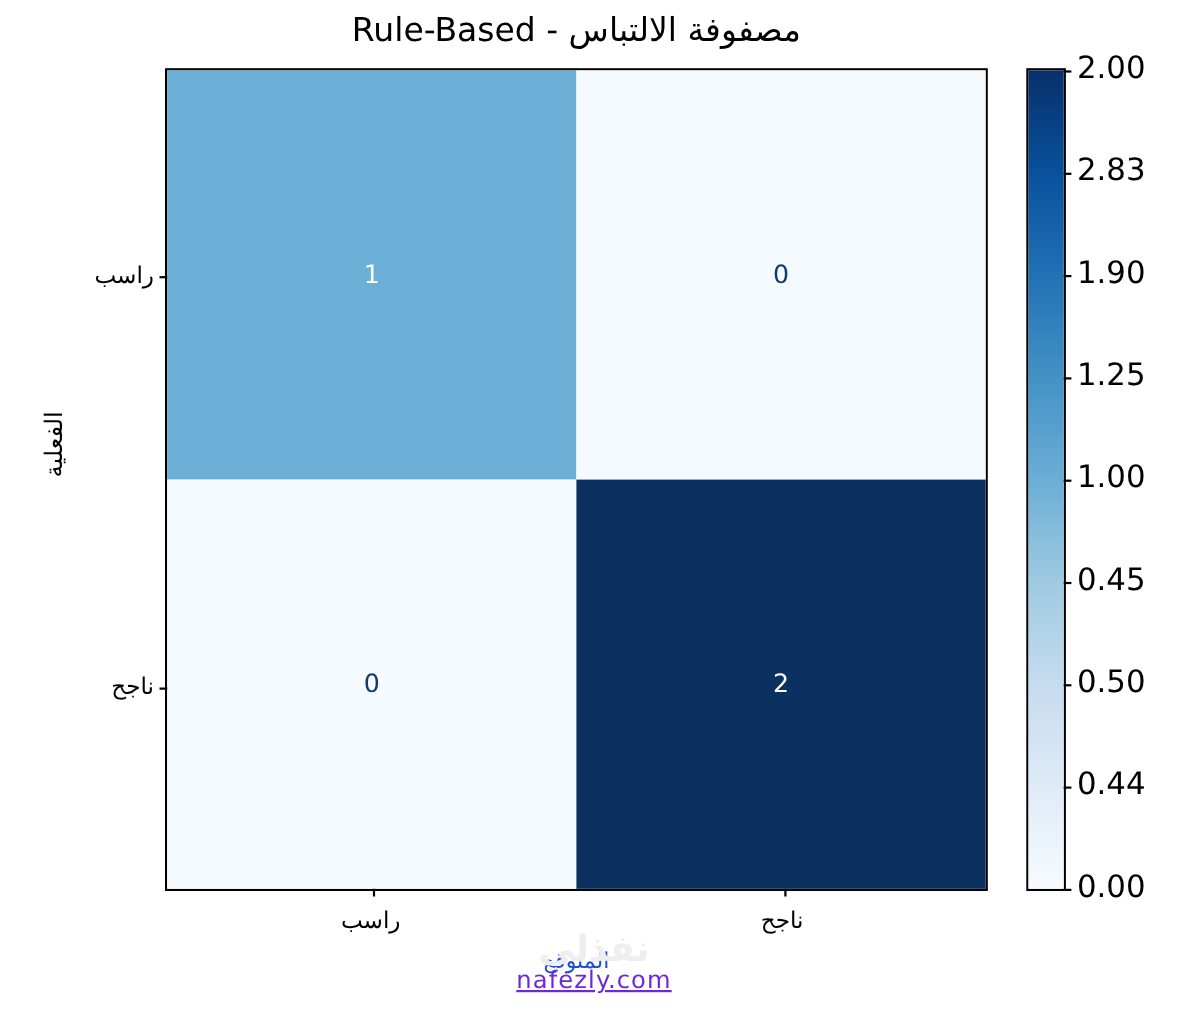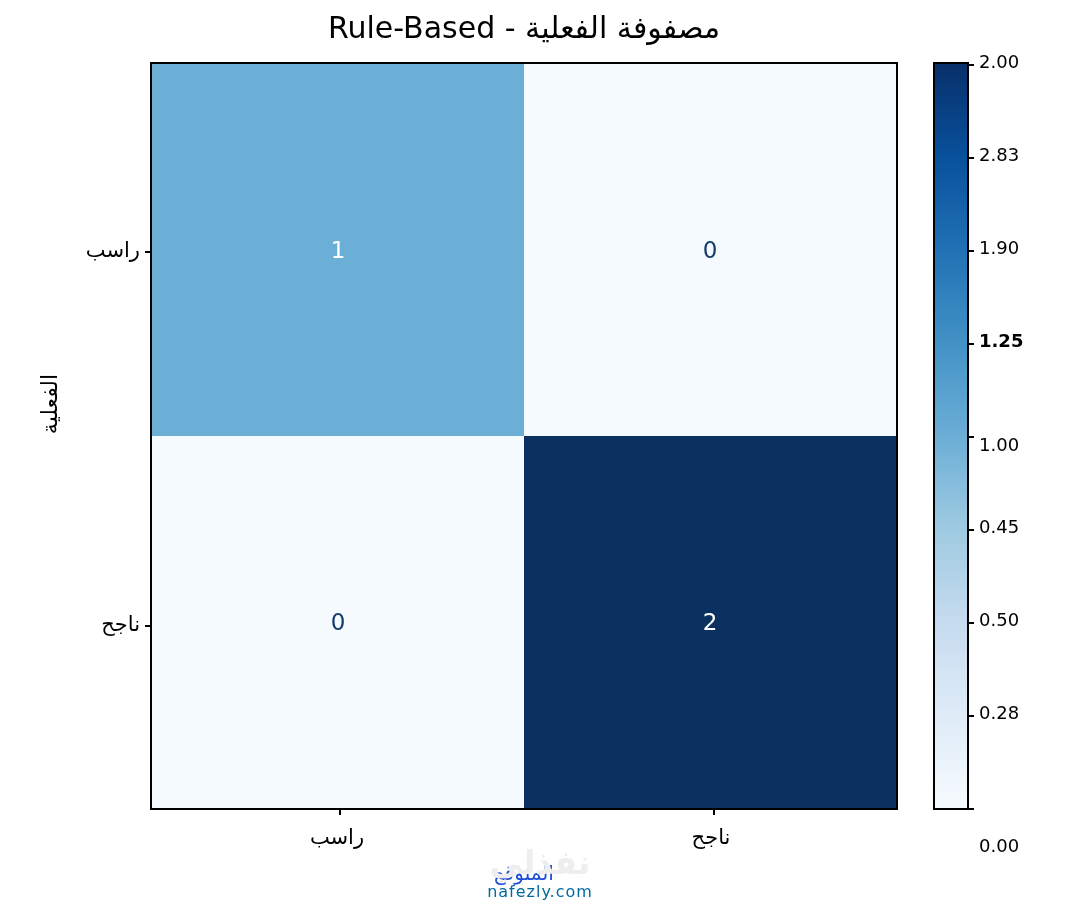--- a/index.html
+++ b/index.html
@@ -162,21 +162,21 @@
   .cb-tick-mark {
     position: absolute;
     left: 100%;
     width: 7px;
     height: 0;
     border-top: 2px solid #000000;
   }
   .cb-tick-label {
     position: absolute;
     left: 979px;
-    font-size: 18px;
+    font-size: 28px;
     line-height: 30px;
     white-space: nowrap;
     color: #000000;
   }
 
   
   #watermark {
     position: absolute;
     left: 466px;
     top: 845px;
@@ -187,32 +187,33 @@
   }
   #watermark-ar {
     font-size: 33px;
     line-height: 36px;
     color: #eeeeee;
     direction: rtl;
     font-weight: bold;
     letter-spacing: 1px;
   }
   #watermark-en {
-    font-size: 16px;
+    font-size: 22px;
     line-height: 22px;
-    color: #0369a1;
+    color: #6d28d9;
     letter-spacing: 1px;
+    text-decoration: underline;
   }
 </style>
 </head>
 <body>
 
 <div id="figure">
 
-  <div id="chart-title">مصفوفة الفعلية - Rule-Based</div>
+  <div id="chart-title">مصفوفة الالتباس - Rule-Based</div>
 
   <div id="heatmap-axes">
     <div id="heatmap-grid">
 
       <div class="heat-cell" style="background:#6baed6;">
         <span class="cell-text" style="color:#ffffff;">1</span>
       </div>
 
       <div class="heat-cell" style="background:#f5fafe;">
         <span class="cell-text" style="color:#123a6b;">0</span>
@@ -250,26 +251,26 @@
     <div class="cb-tick-mark" style="top:651px;"></div>
     <div class="cb-tick-mark" style="top:558px;"></div>
     <div class="cb-tick-mark" style="top:465px;"></div>
     <div class="cb-tick-mark" style="top:372px;"></div>
     <div class="cb-tick-mark" style="top:279px;"></div>
     <div class="cb-tick-mark" style="top:186px;"></div>
     <div class="cb-tick-mark" style="top:93px;"></div>
     <div class="cb-tick-mark" style="top:0px;"></div>
   </div>
 
-  <div class="cb-tick-label" style="top:791px;margin-top:40px;">0.00</div>
-  <div class="cb-tick-label" style="top:698px;">0.28</div>
+  <div class="cb-tick-label" style="top:791px;">0.00</div>
+  <div class="cb-tick-label" style="top:698px;">0.44</div>
   <div class="cb-tick-label" style="top:605px;">0.50</div>
   <div class="cb-tick-label" style="top:512px;">0.45</div>
-  <div class="cb-tick-label" style="top:430px;">1.00</div>
-  <div class="cb-tick-label" style="top:326px;font-weight:bold;">1.25</div>
+  <div class="cb-tick-label" style="top:419px;">1.00</div>
+  <div class="cb-tick-label" style="top:326px;">1.25</div>
   <div class="cb-tick-label" style="top:233px;">1.90</div>
   <div class="cb-tick-label" style="top:140px;">2.83</div>
   <div class="cb-tick-label" style="top:47px;">2.00</div>
 
   <div id="watermark">
     <div id="watermark-ar">نفذلي</div>
     <div id="watermark-en">nafezly.com</div>
   </div>
 
 </div>

